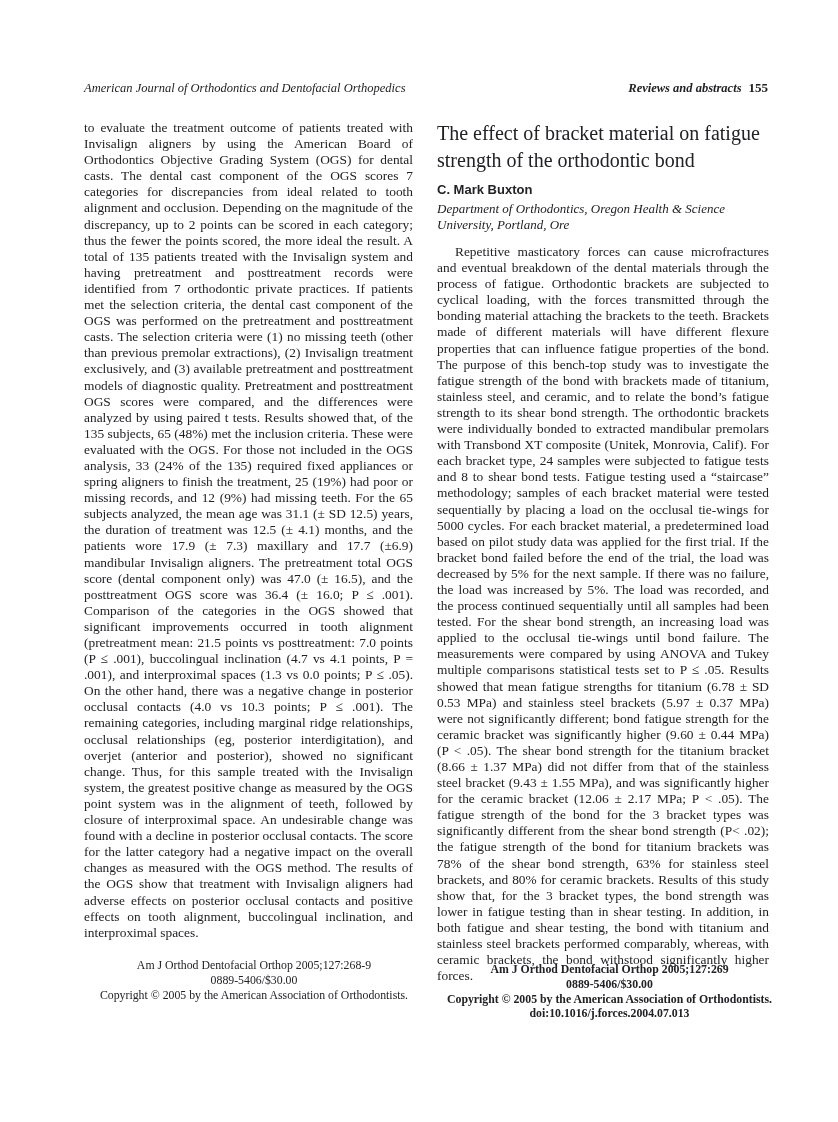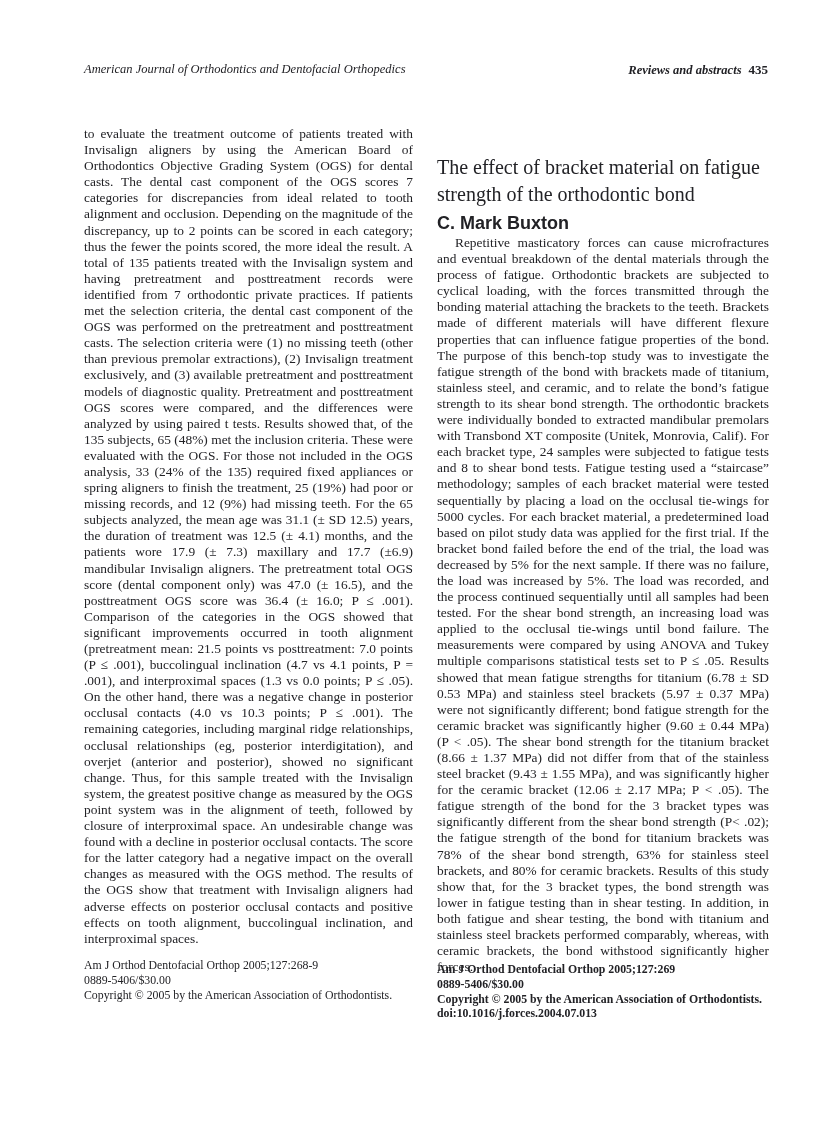--- a/index.html
+++ b/index.html
@@ -8,98 +8,99 @@
     width:838px; height:1122px;
     position:relative;
     font-family:"Liberation Serif", serif;
     color:#222226;
     overflow:hidden;
   }
   .page { position:absolute; inset:0; background:#ffffff; }
 
   
   .running-head {
-    position:absolute; top:62px; left:84px; right:70px;
-    display:flex; justify-content:space-between; align-items:flex-start;
+    position:absolute; top:80px; left:84px; right:70px;
+    display:flex; justify-content:space-between; align-items:center;
     font-size:12.5px; line-height:15.5px;
   }
   .journal-id { font-style:italic; }
   .head-right { white-space:nowrap; }
   .head-right .section-name { font-style:italic;font-weight:bold; }
   .head-right .page-no { font-weight:bold; font-style:normal; margin-left:7px; font-size:13px; }
 
   
-  .col-left  { position:absolute; left:84px;  top:126px; width:329px; }
-  .col-right { position:absolute; left:437px; top:120px; width:332px;margin-top:34px; }
+  .col-left  { position:absolute; left:84px;  top:120px; width:329px; }
+  .col-right { position:absolute; left:437px; top:120px; width:332px; }
 
   .body-text {
     font-size:13.4px;
     line-height:16.1px;
     text-align:justify;
     text-justify:inter-word;
   }
   .body-text.indent-first { text-indent:18px; }
 
   .article-title {
     font-size:20px;
     line-height:26.5px;
     font-weight:normal;
     margin-bottom:9px;
   }
   .article-author {
     font-family:"Liberation Sans", sans-serif;
     font-weight:bold;
-    font-size:18px;
+    font-size:13px;
     line-height:15px;
     margin-bottom:4px;
   }
   .article-affiliation {
     font-style:italic;
     font-size:13px;
     line-height:16px;
     margin-bottom:11px;
   }
 
   .citation {
     position:absolute;
     font-size:11.8px;
     line-height:14.8px;
     text-align:left;
   }
   .citation-left  { left:84px;  top:958px; width:340px; }
   .citation-right { left:437px; top:962px; width:345px;font-weight:bold; }
-  .citation div { white-space:nowrap; }
+  .citation div { white-space:nowrap;text-align:center; }
 </style>
 </head>
 <body>
 
 <div class="page">
 
   <div class="running-head">
     <div class="journal-id">
       <div>American Journal of Orthodontics and Dentofacial Orthopedics</div>
     </div>
     <div class="head-right">
-      <span class="section-name">Reviews and abstracts</span><span class="page-no">435</span>
+      <span class="section-name">Reviews and abstracts</span><span class="page-no">155</span>
     </div>
   </div>
 
   <div class="col-left">
     <div class="body-text">to evaluate the treatment outcome of patients treated with Invisalign aligners by using the American Board of Orthodontics Objective Grading System (OGS) for dental casts. The dental cast component of the OGS scores 7 categories for discrepancies from ideal related to tooth alignment and occlusion. Depending on the magnitude of the discrepancy, up to 2 points can be scored in each category; thus the fewer the points scored, the more ideal the result. A total of 135 patients treated with the Invisalign system and having pretreatment and posttreatment records were identified from 7 orthodontic private practices. If patients met the selection criteria, the dental cast component of the OGS was performed on the pretreatment and posttreatment casts. The selection criteria were (1) no missing teeth (other than previous premolar extractions), (2) Invisalign treatment exclusively, and (3) available pretreatment and posttreatment models of diagnostic quality. Pretreatment and posttreatment OGS scores were compared, and the differences were analyzed by using paired t tests. Results showed that, of the 135 subjects, 65 (48%) met the inclusion criteria. These were evaluated with the OGS. For those not included in the OGS analysis, 33 (24% of the 135) required fixed appliances or spring aligners to finish the treatment, 25 (19%) had poor or missing records, and 12 (9%) had missing teeth. For the 65 subjects analyzed, the mean age was 31.1 (± SD 12.5) years, the duration of treatment was 12.5 (± 4.1) months, and the patients wore 17.9 (± 7.3) maxillary and 17.7 (±6.9) mandibular Invisalign aligners. The pretreatment total OGS score (dental component only) was 47.0 (± 16.5), and the posttreatment OGS score was 36.4 (± 16.0; P ≤ .001). Comparison of the categories in the OGS showed that significant improvements occurred in tooth alignment (pretreatment mean: 21.5 points vs posttreatment: 7.0 points (P ≤ .001), buccolingual inclination (4.7 vs 4.1 points, P = .001), and interproximal spaces (1.3 vs 0.0 points; P ≤ .05). On the other hand, there was a negative change in posterior occlusal contacts (4.0 vs 10.3 points; P ≤ .001). The remaining categories, including marginal ridge relationships, occlusal relationships (eg, posterior interdigitation), and overjet (anterior and posterior), showed no significant change. Thus, for this sample treated with the Invisalign system, the greatest positive change as measured by the OGS point system was in the alignment of teeth, followed by closure of interproximal space. An undesirable change was found with a decline in posterior occlusal contacts. The score for the latter category had a negative impact on the overall changes as measured with the OGS method. The results of the OGS show that treatment with Invisalign aligners had adverse effects on posterior occlusal contacts and positive effects on tooth alignment, buccolingual inclination, and interproximal spaces.</div>
   </div>
 
   <div class="citation citation-left">
     <div>Am J Orthod Dentofacial Orthop 2005;127:268-9</div>
     <div>0889-5406/$30.00</div>
     <div>Copyright © 2005 by the American Association of Orthodontists.</div>
   </div>
 
   <div class="col-right">
     <h1 class="article-title">The effect of bracket material on fatigue strength of the orthodontic bond</h1>
     <div class="article-author">C. Mark Buxton</div>
+    <div class="article-affiliation">Department of Orthodontics, Oregon Health &amp; Science University, Portland, Ore</div>
     <div class="body-text indent-first">Repetitive masticatory forces can cause microfractures and eventual breakdown of the dental materials through the process of fatigue. Orthodontic brackets are subjected to cyclical loading, with the forces transmitted through the bonding material attaching the brackets to the teeth. Brackets made of different materials will have different flexure properties that can influence fatigue properties of the bond. The purpose of this bench-top study was to investigate the fatigue strength of the bond with brackets made of titanium, stainless steel, and ceramic, and to relate the bond’s fatigue strength to its shear bond strength. The orthodontic brackets were individually bonded to extracted mandibular premolars with Transbond XT composite (Unitek, Monrovia, Calif). For each bracket type, 24 samples were subjected to fatigue tests and 8 to shear bond tests. Fatigue testing used a “staircase” methodology; samples of each bracket material were tested sequentially by placing a load on the occlusal tie-wings for 5000 cycles. For each bracket material, a predetermined load based on pilot study data was applied for the first trial. If the bracket bond failed before the end of the trial, the load was decreased by 5% for the next sample. If there was no failure, the load was increased by 5%. The load was recorded, and the process continued sequentially until all samples had been tested. For the shear bond strength, an increasing load was applied to the occlusal tie-wings until bond failure. The measurements were compared by using ANOVA and Tukey multiple comparisons statistical tests set to P ≤ .05. Results showed that mean fatigue strengths for titanium (6.78 ± SD 0.53 MPa) and stainless steel brackets (5.97 ± 0.37 MPa) were not significantly different; bond fatigue strength for the ceramic bracket was significantly higher (9.60 ± 0.44 MPa) (P &lt; .05). The shear bond strength for the titanium bracket (8.66 ± 1.37 MPa) did not differ from that of the stainless steel bracket (9.43 ± 1.55 MPa), and was significantly higher for the ceramic bracket (12.06 ± 2.17 MPa; P &lt; .05). The fatigue strength of the bond for the 3 bracket types was significantly different from the shear bond strength (P&lt; .02); the fatigue strength of the bond for titanium brackets was 78% of the shear bond strength, 63% for stainless steel brackets, and 80% for ceramic brackets. Results of this study show that, for the 3 bracket types, the bond strength was lower in fatigue testing than in shear testing. In addition, in both fatigue and shear testing, the bond with titanium and stainless steel brackets performed comparably, whereas, with ceramic brackets, the bond withstood significantly higher forces.</div>
   </div>
 
   <div class="citation citation-right">
     <div>Am J Orthod Dentofacial Orthop 2005;127:269</div>
     <div>0889-5406/$30.00</div>
     <div>Copyright © 2005 by the American Association of Orthodontists.</div>
     <div>doi:10.1016/j.forces.2004.07.013</div>
   </div>
 

